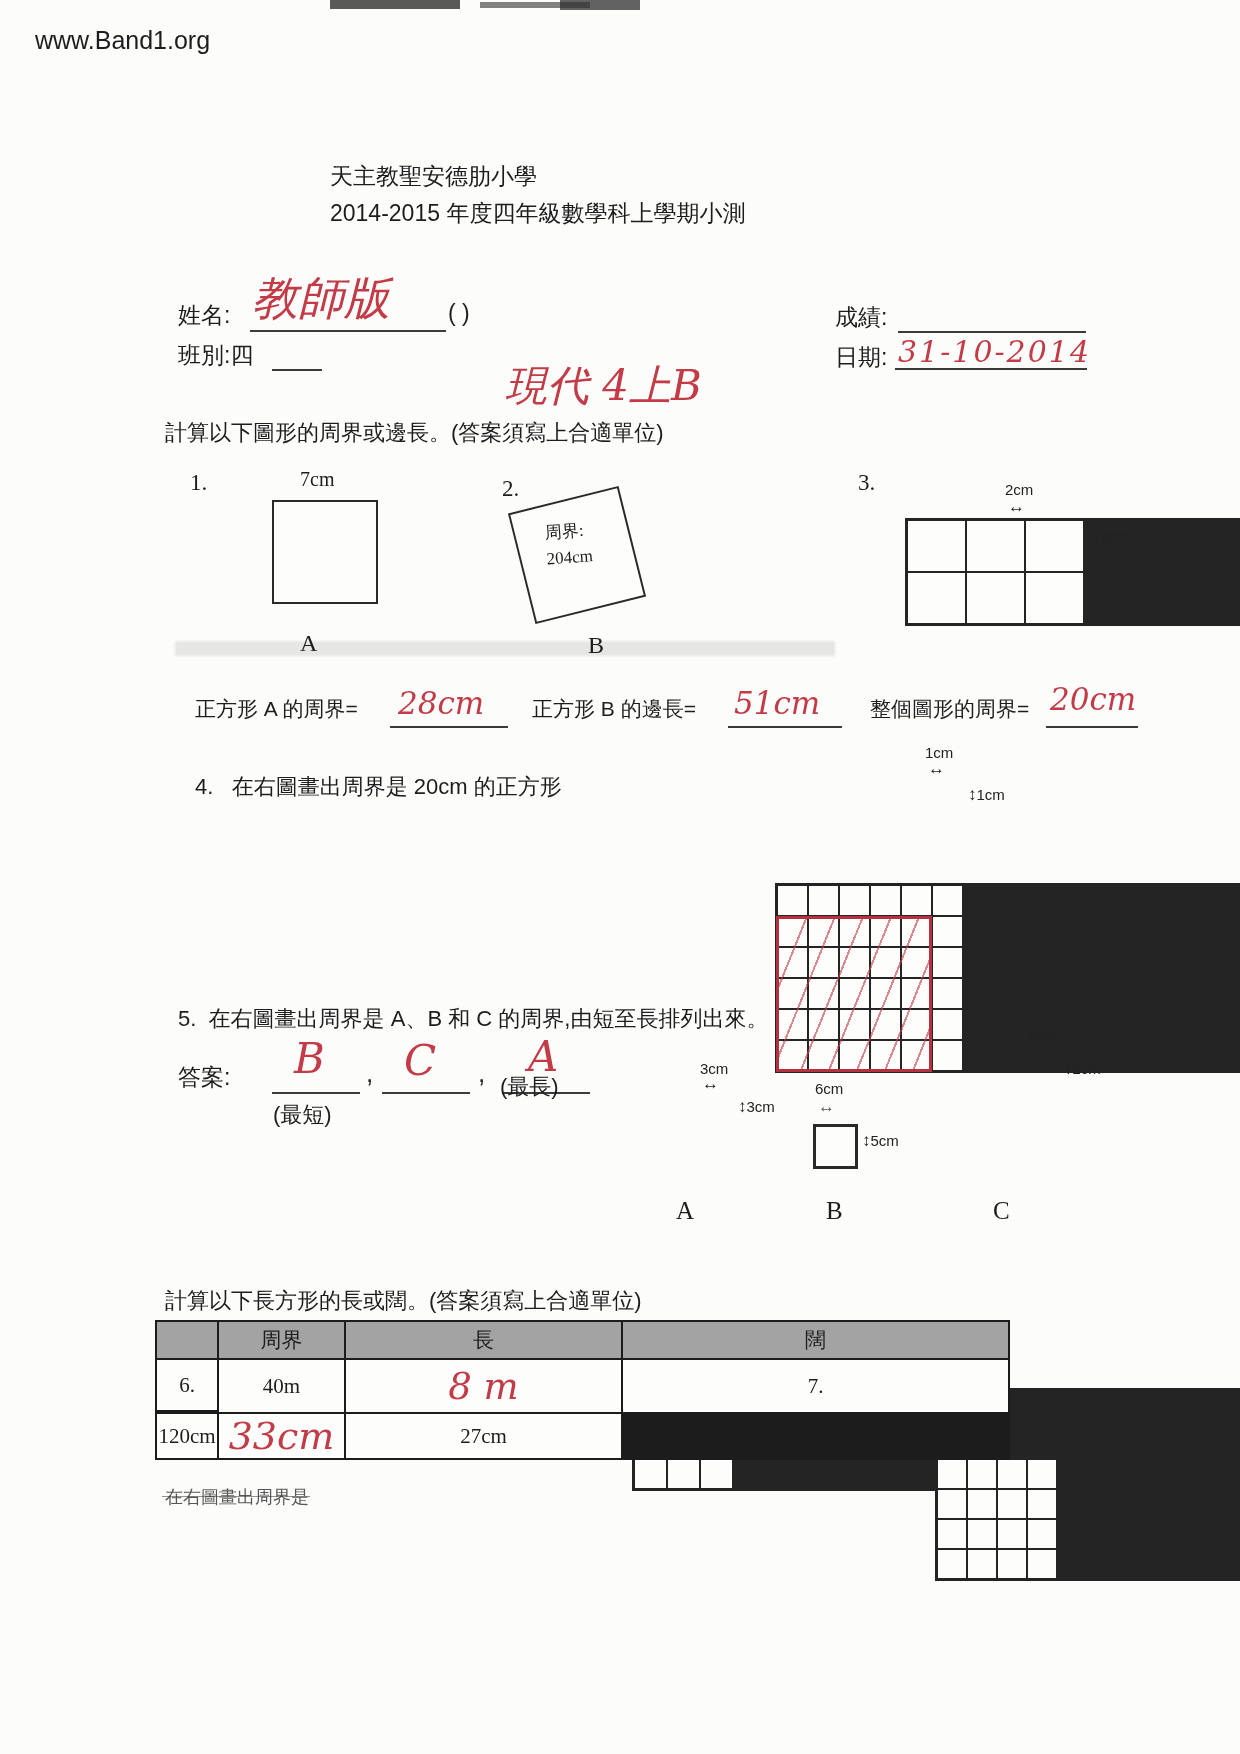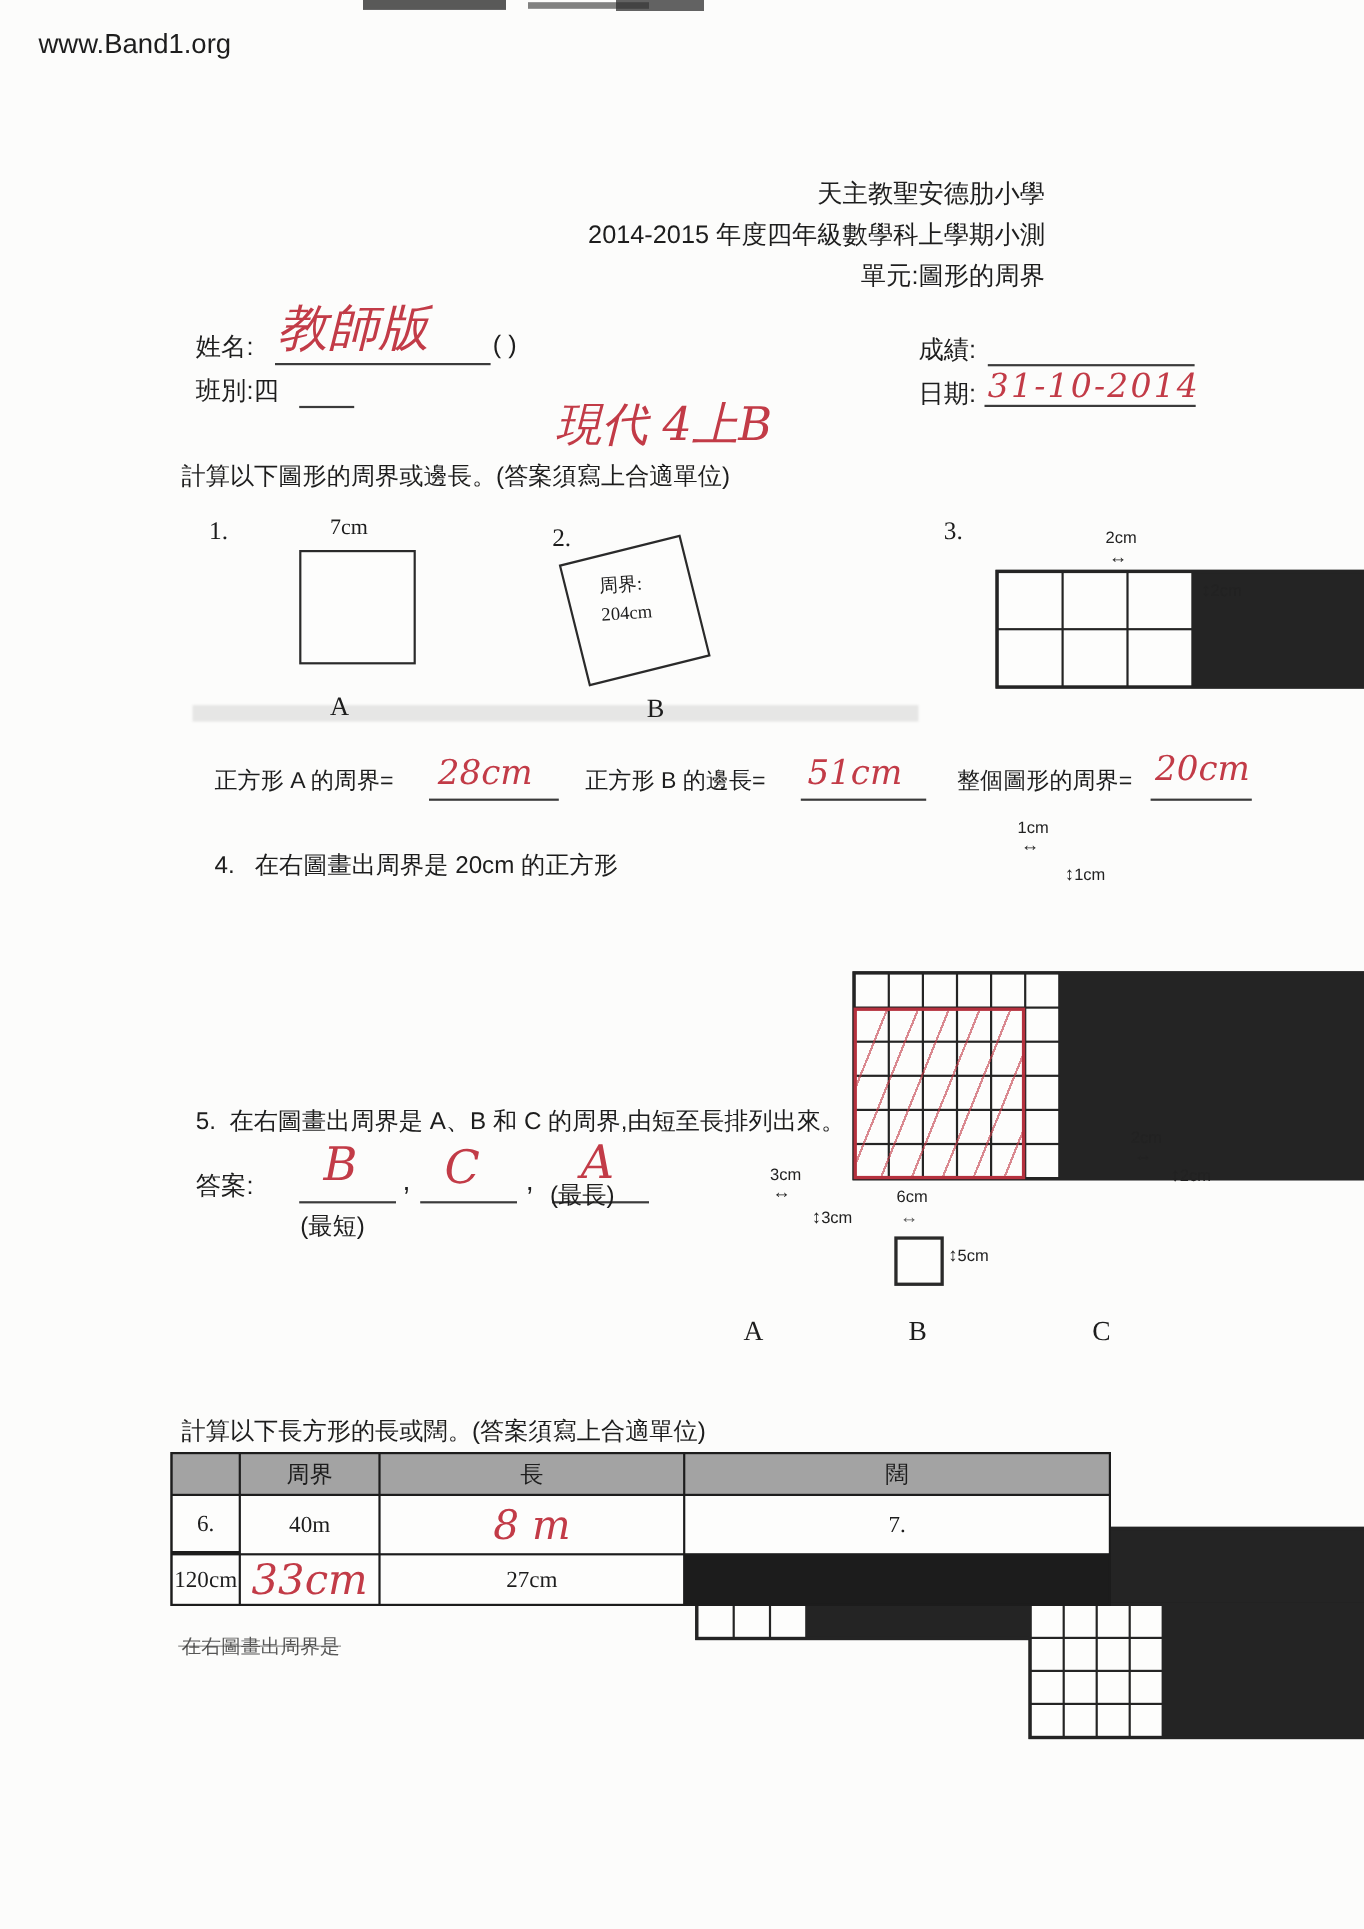--- a/index.html
+++ b/index.html
@@ -23,36 +23,35 @@
     position:absolute;border:3px solid #b5313e;box-sizing:border-box;
     background-image:repeating-linear-gradient(112deg, rgba(194,59,71,0) 0 24px, rgba(194,59,71,.6) 24px 26px);
   }
   .noise{background:#2f2f2f;}
   .faint{background:rgba(40,40,40,.10);filter:blur(1px);}
   .tbl{display:grid;grid-template-columns:60px 125px 275px 385px;grid-auto-rows:auto;
        gap:2px;background:#1c1c1c;border:2.5px solid #1c1c1c;}
   .tbl .c{background:#fdfdfc;display:flex;align-items:center;justify-content:center;
           font-size:21px;font-family:"Liberation Serif","DejaVu Serif",serif;}
   .tbl .h{background:#a3a3a3;font-family:"Liberation Sans","DejaVu Sans",sans-serif;font-size:21px;}
-  .center{text-align:right;}
+  .center{text-align:left;}
 </style>
 </head>
 <body>
 
 <div class="abs noise" style="left:330px;top:0;width:130px;height:9px;opacity:.8"></div>
 <div class="abs noise" style="left:480px;top:2px;width:110px;height:6px;opacity:.6"></div>
 <div class="abs noise" style="left:560px;top:0;width:80px;height:10px;opacity:.75"></div>
 <div class="abs faint" style="left:175px;top:641px;width:660px;height:15px"></div>
 
 <div class="abs print" style="left:35px;top:26px;font-size:25px">www.Band1.org</div>
 
 <div class="abs print center" style="left:330px;top:158px;width:620px;font-size:23px;line-height:37px">
   <div>天主教聖安德肋小學</div>
   <div>2014-2015 年度四年級數學科上學期小測</div>
-  <div>單元:圖形的周界</div>
 </div>
 
 <div class="abs print" style="left:178px;top:300px;font-size:23px">姓名:</div>
 <div class="abs hand" style="left:252px;top:268px;font-size:46px">教師版</div>
 <div class="abs" style="left:250px;top:330px;width:196px;border-bottom:2.5px solid #3b3b3b"></div>
 <div class="abs print" style="left:448px;top:300px;font-size:23px">(   )</div>
 <div class="abs print" style="left:178px;top:340px;font-size:23px">班別:四</div>
 <div class="abs" style="left:272px;top:369px;width:50px;border-bottom:2.5px solid #3b3b3b"></div>
 <div class="abs hand" style="left:505px;top:358px;font-size:42px">現代 4上B</div>
 

